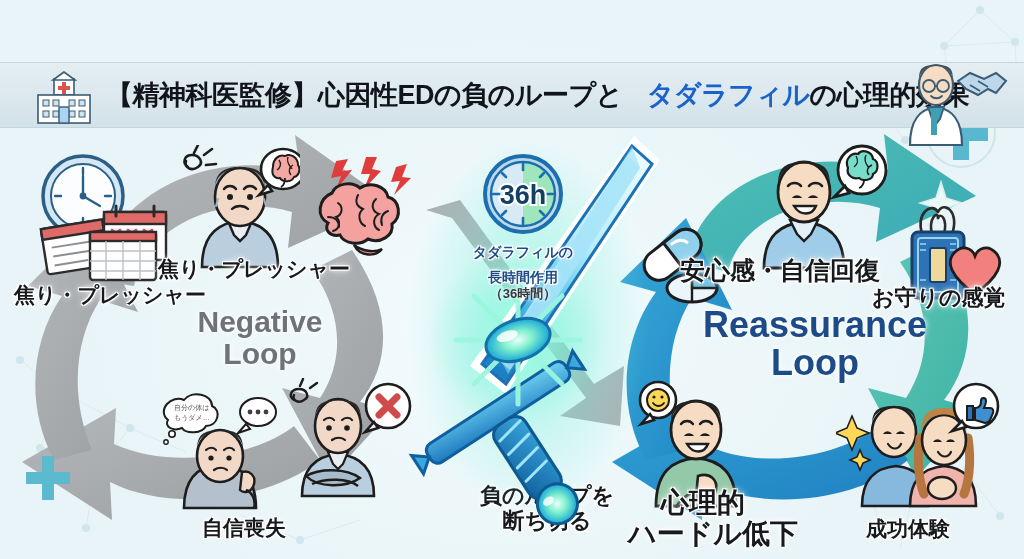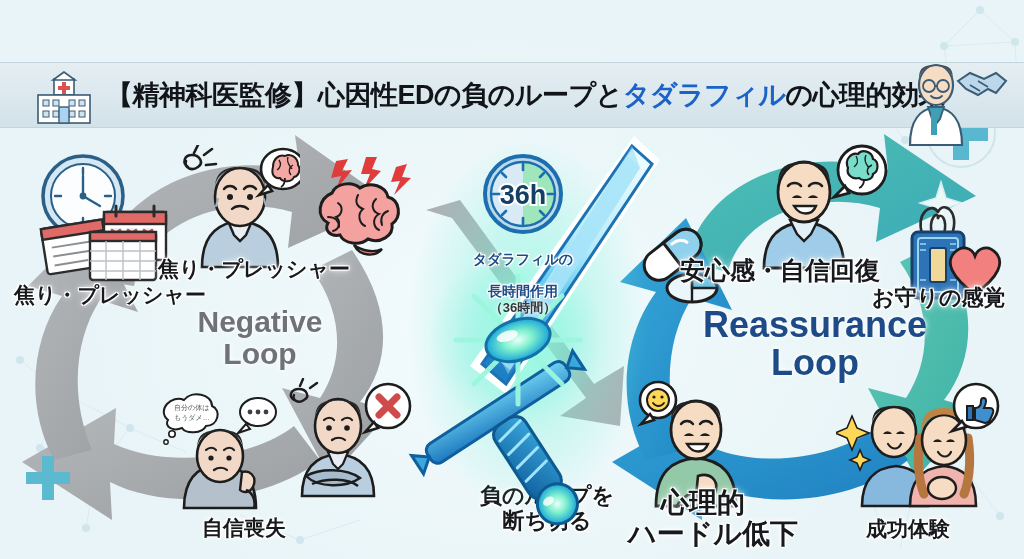--- a/index.html
+++ b/index.html
@@ -30,21 +30,21 @@
     border-bottom: 1px solid #c3d6de;
     display: flex; align-items: center;
     z-index: 6;
   }
   .banner-title {
     position:absolute; left: 106px; top: 50%; transform: translateY(-50%);
     font-size: 27px; font-weight: 700; letter-spacing: -0.5px;
     color: #111418; white-space: nowrap;
     font-family: "Liberation Sans","DejaVu Sans", sans-serif;
   }
-  .banner-title .hl { color: #1b62c9; }
+  .banner-title .hl { color: #1b62c9; margin-left: 24px; }
   .hospital-icon { position:absolute; left: 34px; top: 6px; }
   .doctor-icon { position:absolute; right: 16px; top: -12px; }
   .cross-badge { position:absolute; right: 26px; top: 96px; z-index: 5; }
   .cross-badge2 { position:absolute; left: 22px; top: 452px; z-index: 2; }
 
   
   .lbl {
     position: absolute; z-index: 9;
     font-weight: 700; color: #17191c; white-space: nowrap;
     text-shadow: 0 0 4px #fff, 0 0 8px #fff, 1px 1px 0 #fff, -1px -1px 0 #fff,
@@ -63,21 +63,21 @@
   #rea-loop-title { color:#1d4b87; font-size: 36px; left: 690px; top: 306px; width: 250px;
       text-shadow: 0 0 6px #fff,0 0 3px #fff; }
   .layer { position:absolute; }
 
   
   .clock-badge { position:absolute; left: 468px; top: 152px; z-index: 11; text-align:center; width:110px;}
   .clock-cap {
     font-size: 14px; font-weight: 800; color:#1d4b87; line-height:1.12;
     text-shadow: 0 0 3px #fff, 0 0 5px #fff, 1px 1px 0 #fff, -1px -1px 0 #fff,
                  1px -1px 0 #fff, -1px 1px 0 #fff;
-    margin-top: 16px;
+    margin-top: 9px;
   }
   .clock-cap2 { font-size: 13px; font-weight: 600; color:#33383d;
     text-shadow: 0 0 3px #fff,0 0 5px #fff; }
 </style>
 </head>
 <body>
 
 <div id="stage">
 
   <svg class="netbg" width="1024" height="559" viewBox="0 0 1024 559">

